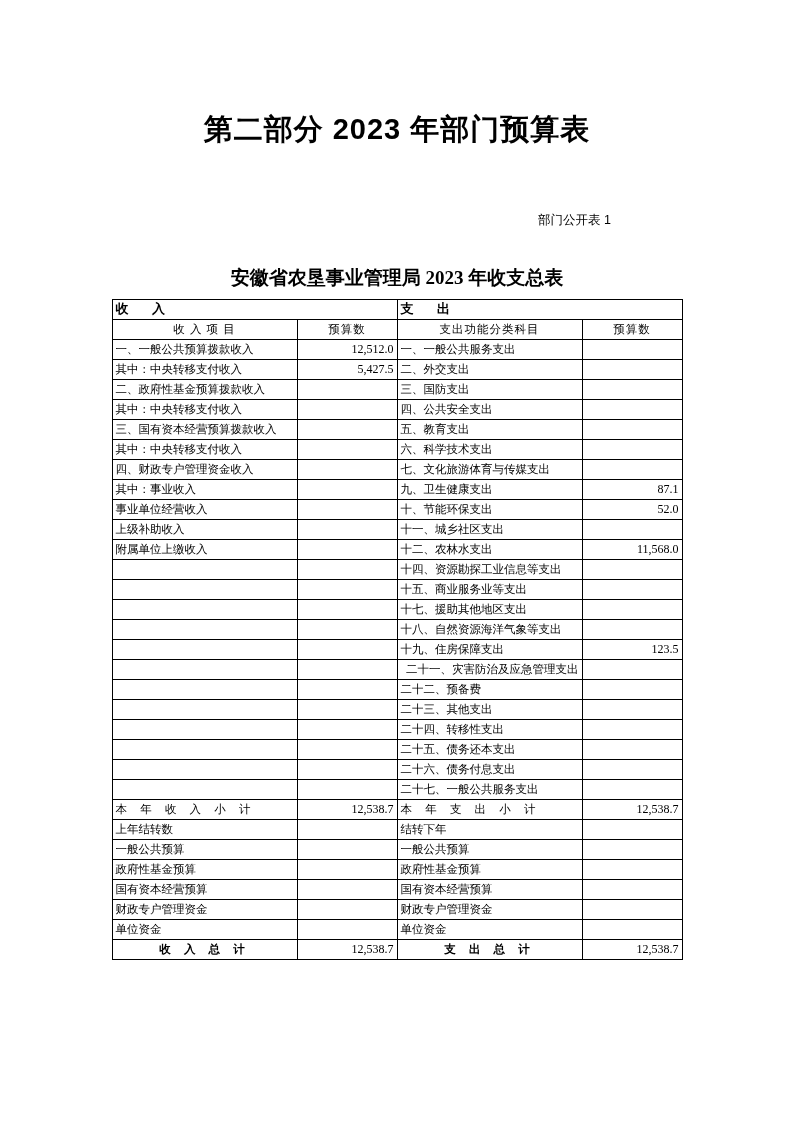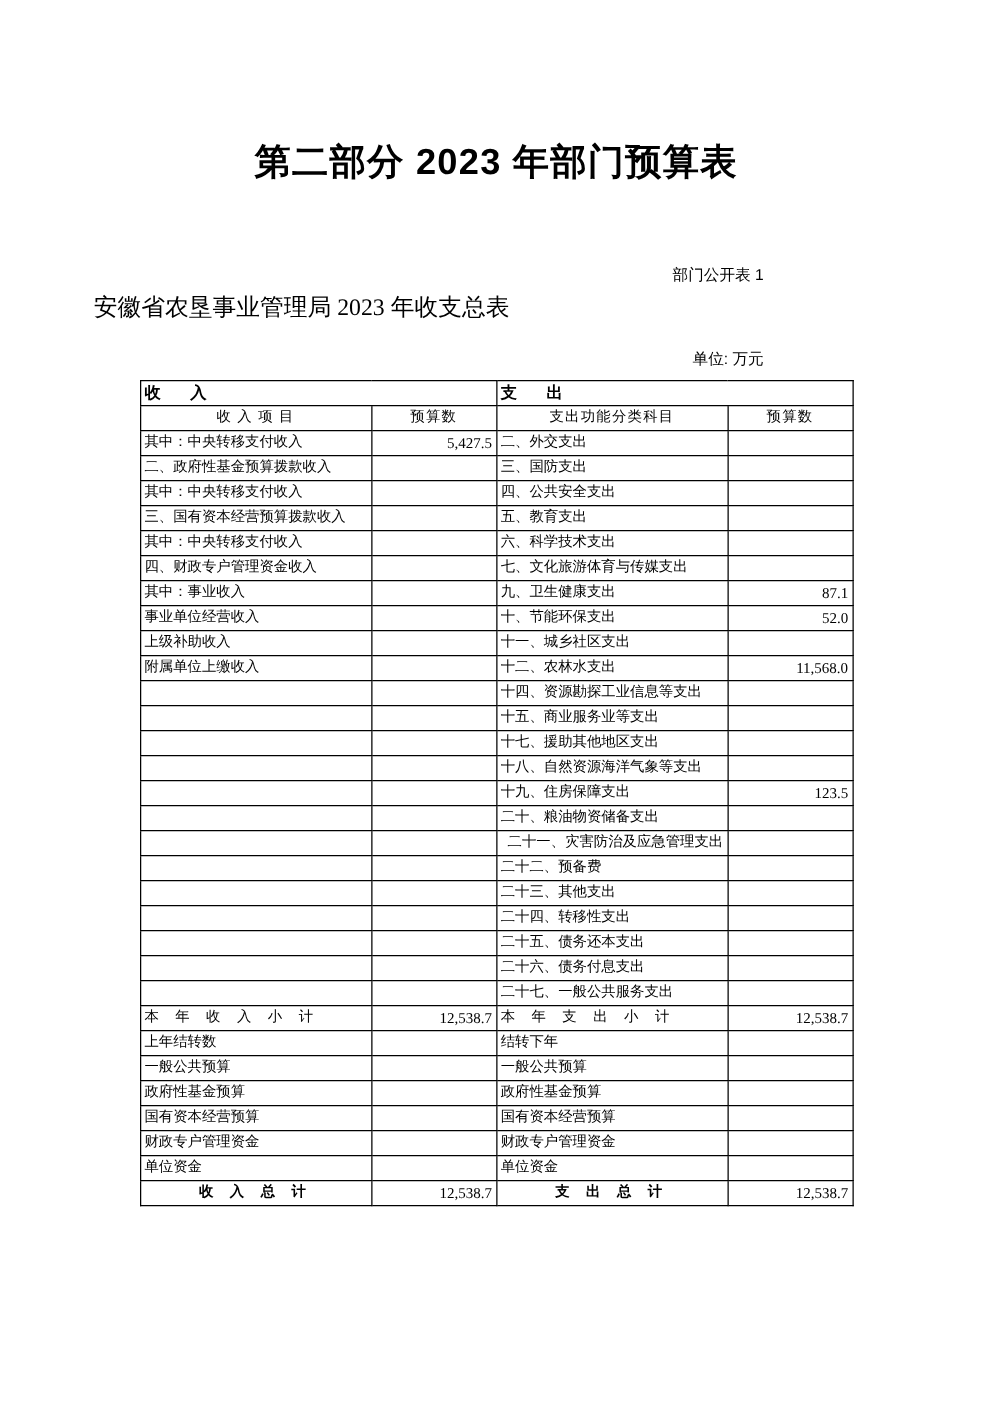--- a/index.html
+++ b/index.html
@@ -31,23 +31,24 @@
     font-family: "Liberation Sans", "DejaVu Sans", sans-serif;
   }
   .form-no {
     text-align: right;
     font-size: 12.5px;
     margin-top: 62px;
     padding-right: 108px;
     font-family: "Liberation Sans", "DejaVu Sans", sans-serif;
   }
   .table-title {
+    text-align: center;
     font-size: 19px;
-    font-weight: normal;
-    margin-top: 4px;
+    font-weight: bold;
+    margin-top: 36px;
     font-family: "Liberation Serif", "DejaVu Serif", serif;
   }
   .unit-line {
     text-align: right;
     font-size: 12.5px;
     margin-top: 20px;
     padding-right: 108px;
     font-family: "Liberation Sans", "DejaVu Sans", sans-serif;
   }
   table.budget {
@@ -110,41 +111,46 @@
 <body>
 
 <div class="page">
 
   <div class="doc-title">第二部分  2023 年部门预算表</div>
 
   <div class="form-no">部门公开表 1</div>
 
   <div class="table-title">安徽省农垦事业管理局 2023 年收支总表</div>
 
-  <div class="unit-line">单位: 万元</div>
 
   <table class="budget">
     <colgroup>
       <col class="c-label">
         <col class="c-num">
         <col class="c-label">
         <col class="c-num">
     </colgroup>
     <tbody id="tbody">
         <tr>
           <td class="grp" colspan="2">收          入</td>
           <td class="grp" colspan="2">支          出</td>
         </tr>
         <tr>
           <td class="hdr">收 入 项 目</td>
           <td class="hdr">预算数</td>
           <td class="hdr">支出功能分类科目</td>
           <td class="hdr">预算数</td>
         </tr>
         <tr>
+          <td class="lvl0">一、一般公共预算拨款收入</td>
+          <td class="num">12,512.0</td>
+          <td class="lvl0">一、一般公共服务支出</td>
+          <td class="num"></td>
+        </tr>
+        <tr>
           <td class="lvl1">其中：中央转移支付收入</td>
           <td class="num">5,427.5</td>
           <td class="lvl0">二、外交支出</td>
           <td class="num"></td>
         </tr>
         <tr>
           <td class="lvl0">二、政府性基金预算拨款收入</td>
           <td class="num"></td>
           <td class="lvl0">三、国防支出</td>
           <td class="num"></td>
@@ -219,26 +225,20 @@
           <td class="lvl0"></td>
           <td class="num"></td>
           <td class="lvl0">十八、自然资源海洋气象等支出</td>
           <td class="num"></td>
         </tr>
         <tr>
           <td class="lvl0"></td>
           <td class="num"></td>
           <td class="lvl0">十九、住房保障支出</td>
           <td class="num">123.5</td>
-        </tr>
-        <tr>
-          <td class="lvl0"></td>
-          <td class="num"></td>
-          <td class="lvl0">二十、粮油物资储备支出</td>
-          <td class="num"></td>
         </tr>
         <tr>
           <td class="lvl0"></td>
           <td class="num"></td>
           <td class="lvl0 wrap2">二十一、灾害防治及应急管理支出</td>
           <td class="num"></td>
         </tr>
         <tr>
           <td class="lvl0"></td>
           <td class="num"></td>

